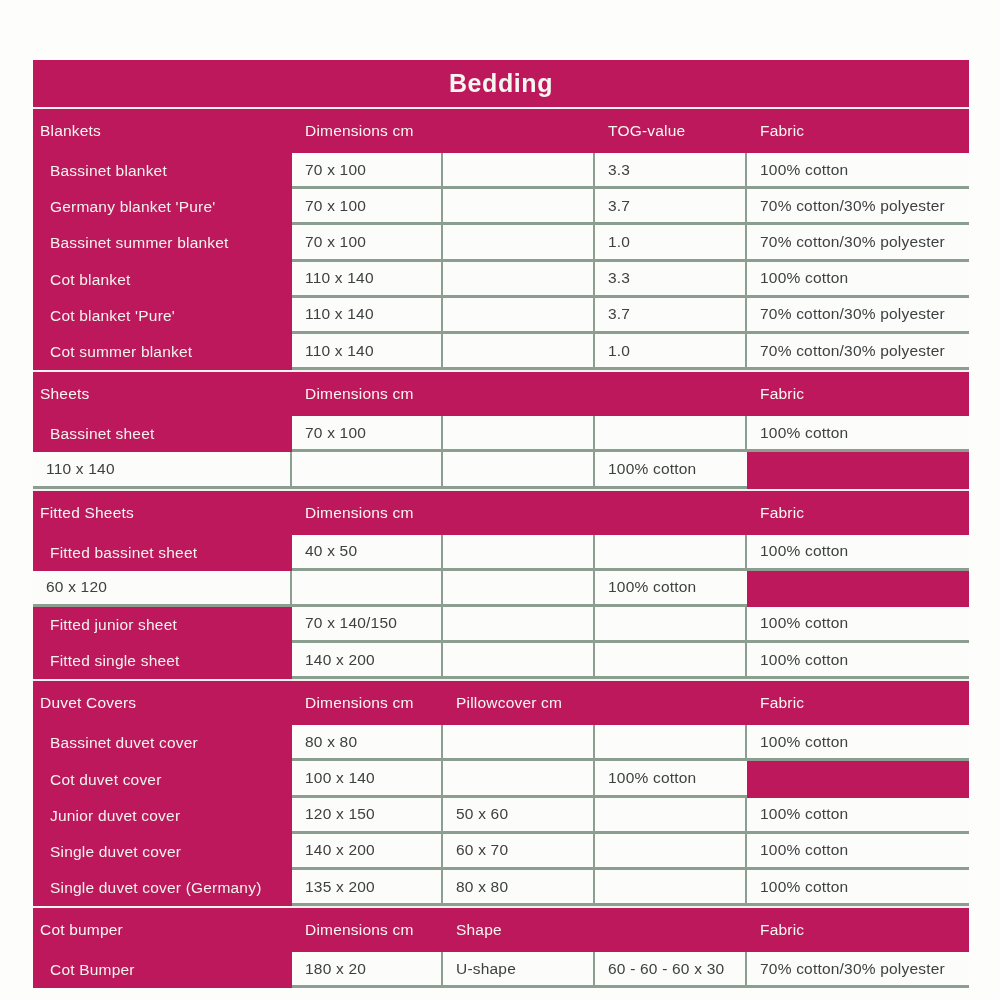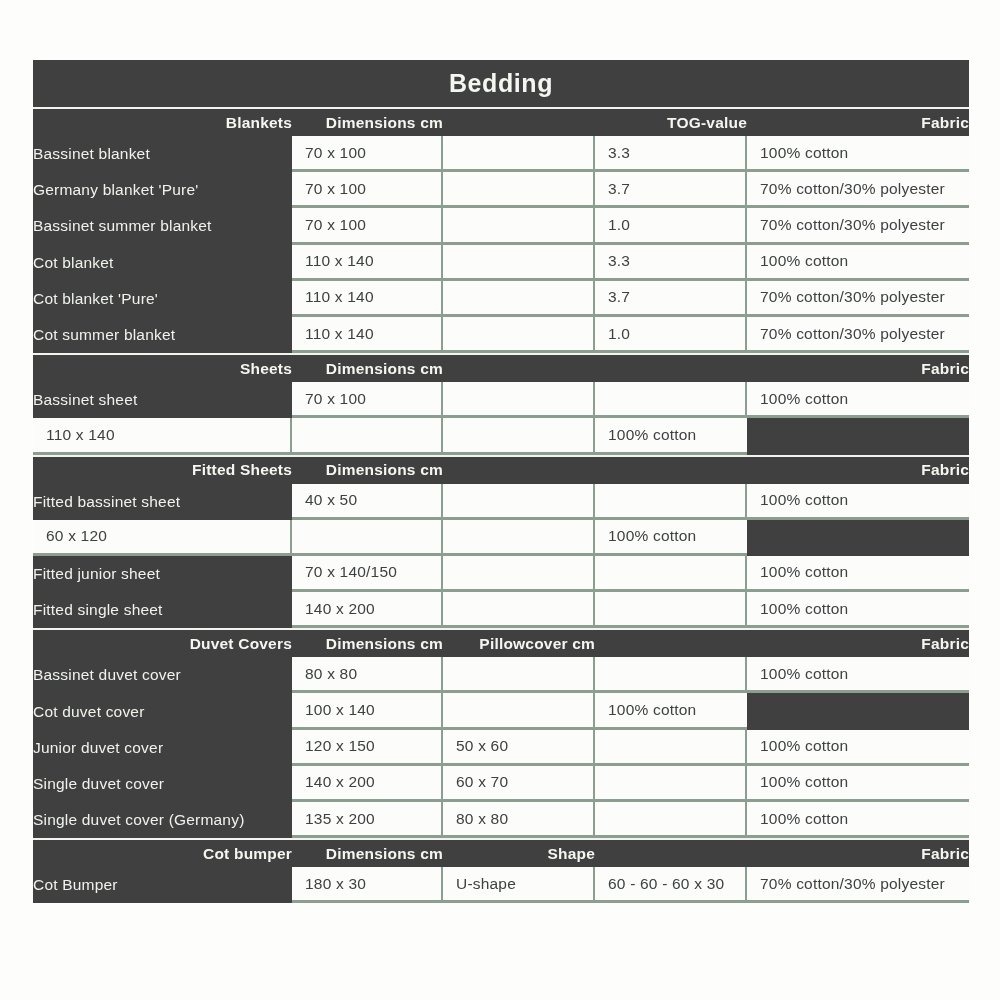--- a/index.html
+++ b/index.html
@@ -5,50 +5,49 @@
   * { box-sizing: border-box; margin: 0; padding: 0; }
   html, body {
     width: 1000px; height: 1000px;
     background: #fdfdfc;
     font-family: "Liberation Sans", sans-serif;
   }
   .bedding-table {
     position: absolute;
     left: 33px; top: 60px;
     width: 936px;
-    background: #404040;
-    text-align: right;
+    background: #be185d;
   }
   .title-bar {
     height: 47px;
     display: flex; align-items: center; justify-content: center;
     color: #f4f6f0;
     font-weight: bold;
     font-size: 25px;
     letter-spacing: 0.6px;
   }
   .section { border-top: 2px solid #f2f4ef; }
   .hrow, .drow {
     display: grid;
     grid-template-columns: 259px 151px 152px 152px auto;
   }
   .hrow {
-    height: 27px;
+    height: 44px;
     align-items: center;
     color: #f4f6f0;
-    font-weight: bold;
+    font-weight: normal;
     font-size: 15.5px;
     letter-spacing: 0.2px;
   }
   .drow { height: 36.2px; }
   .hcell { padding-left: 13px; overflow: hidden; white-space: nowrap; }
   .hcell.first { padding-left: 7px; }
   .label {
     display: flex; align-items: center;
-    padding-left: 0;
+    padding-left: 17px;
     color: #eff3ec;
     font-size: 15.5px;
     letter-spacing: 0.2px;
     overflow: hidden; white-space: nowrap;
   }
   .cell {
     background: #fcfdfb;
     border-bottom: 3px solid #8c9e8f;
     border-right: 2px solid #8c9e8f;
     display: flex; align-items: center;
@@ -226,20 +225,20 @@
   <div class="section">
     <div class="hrow">
       <div class="hcell first">Cot bumper</div>
       <div class="hcell">Dimensions cm</div>
       <div class="hcell">Shape</div>
       <div class="hcell"></div>
       <div class="hcell">Fabric</div>
     </div>
     <div class="drow">
       <div class="label">Cot Bumper</div>
-      <div class="cell">180 x 30</div>
+      <div class="cell">180 x 20</div>
       <div class="cell">U-shape</div>
       <div class="cell">60 - 60 - 60 x 30</div>
       <div class="cell last">70% cotton/30% polyester</div>
     </div>
   </div>
 
 </div>
 
 </body></html>

